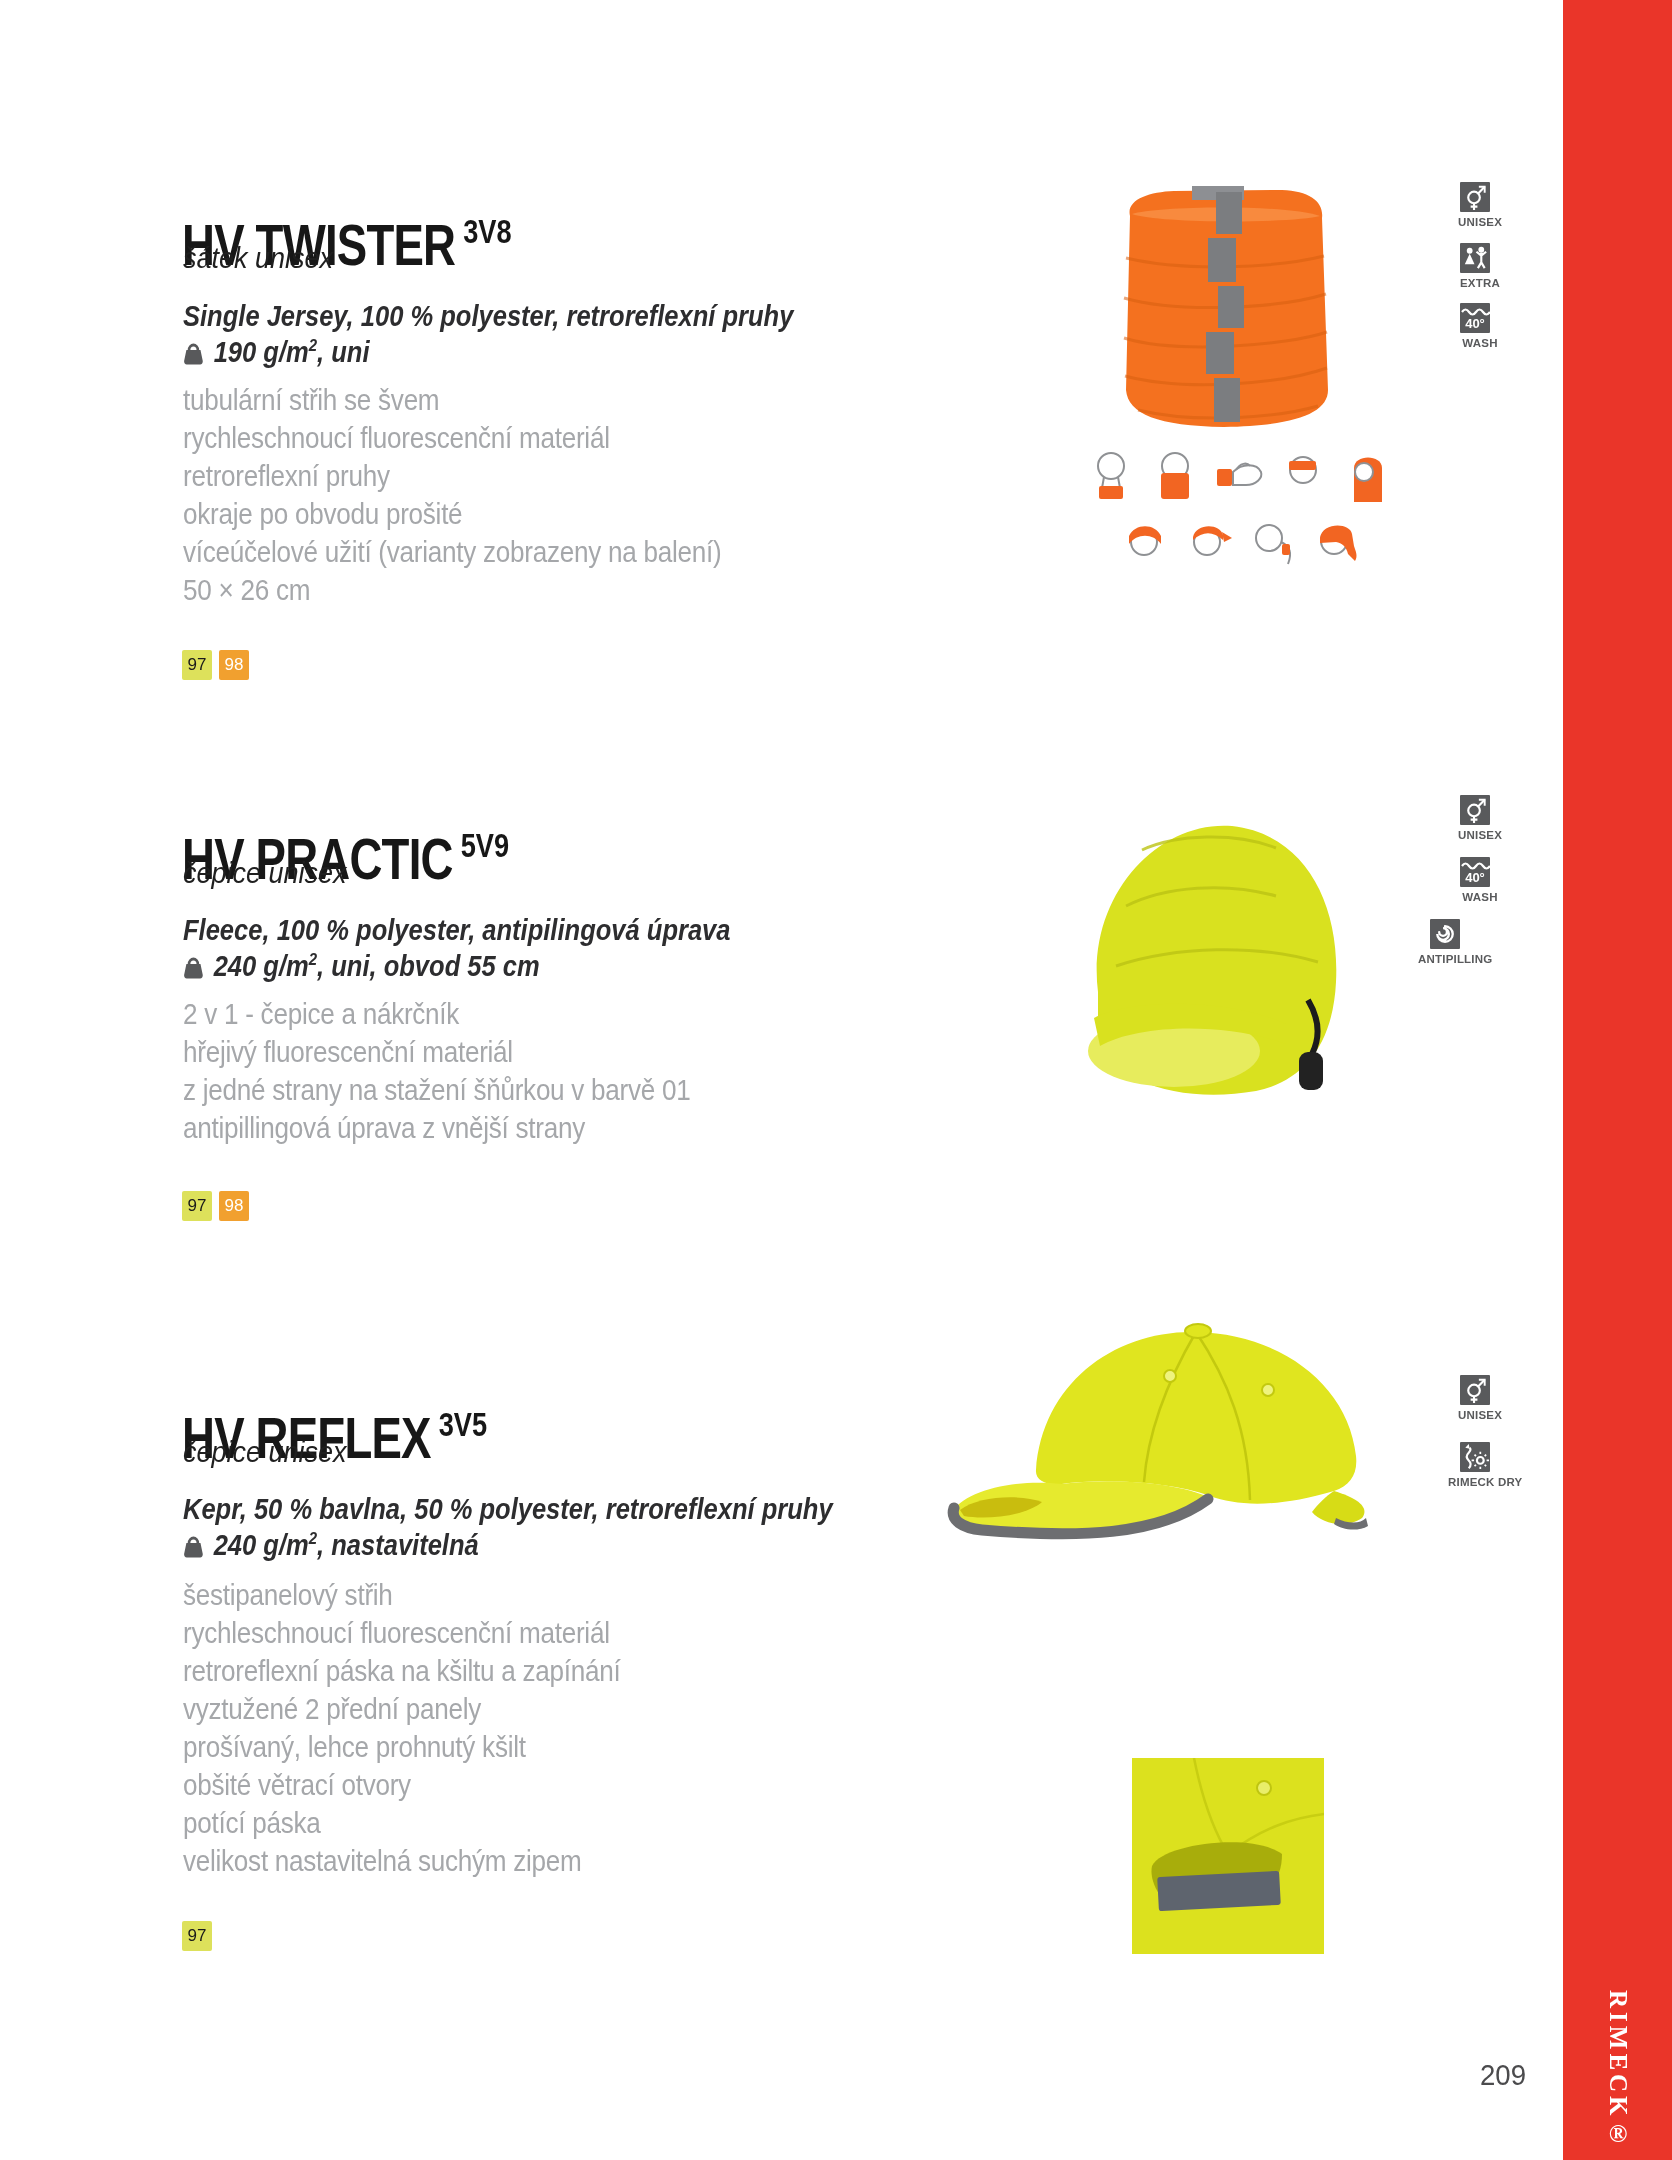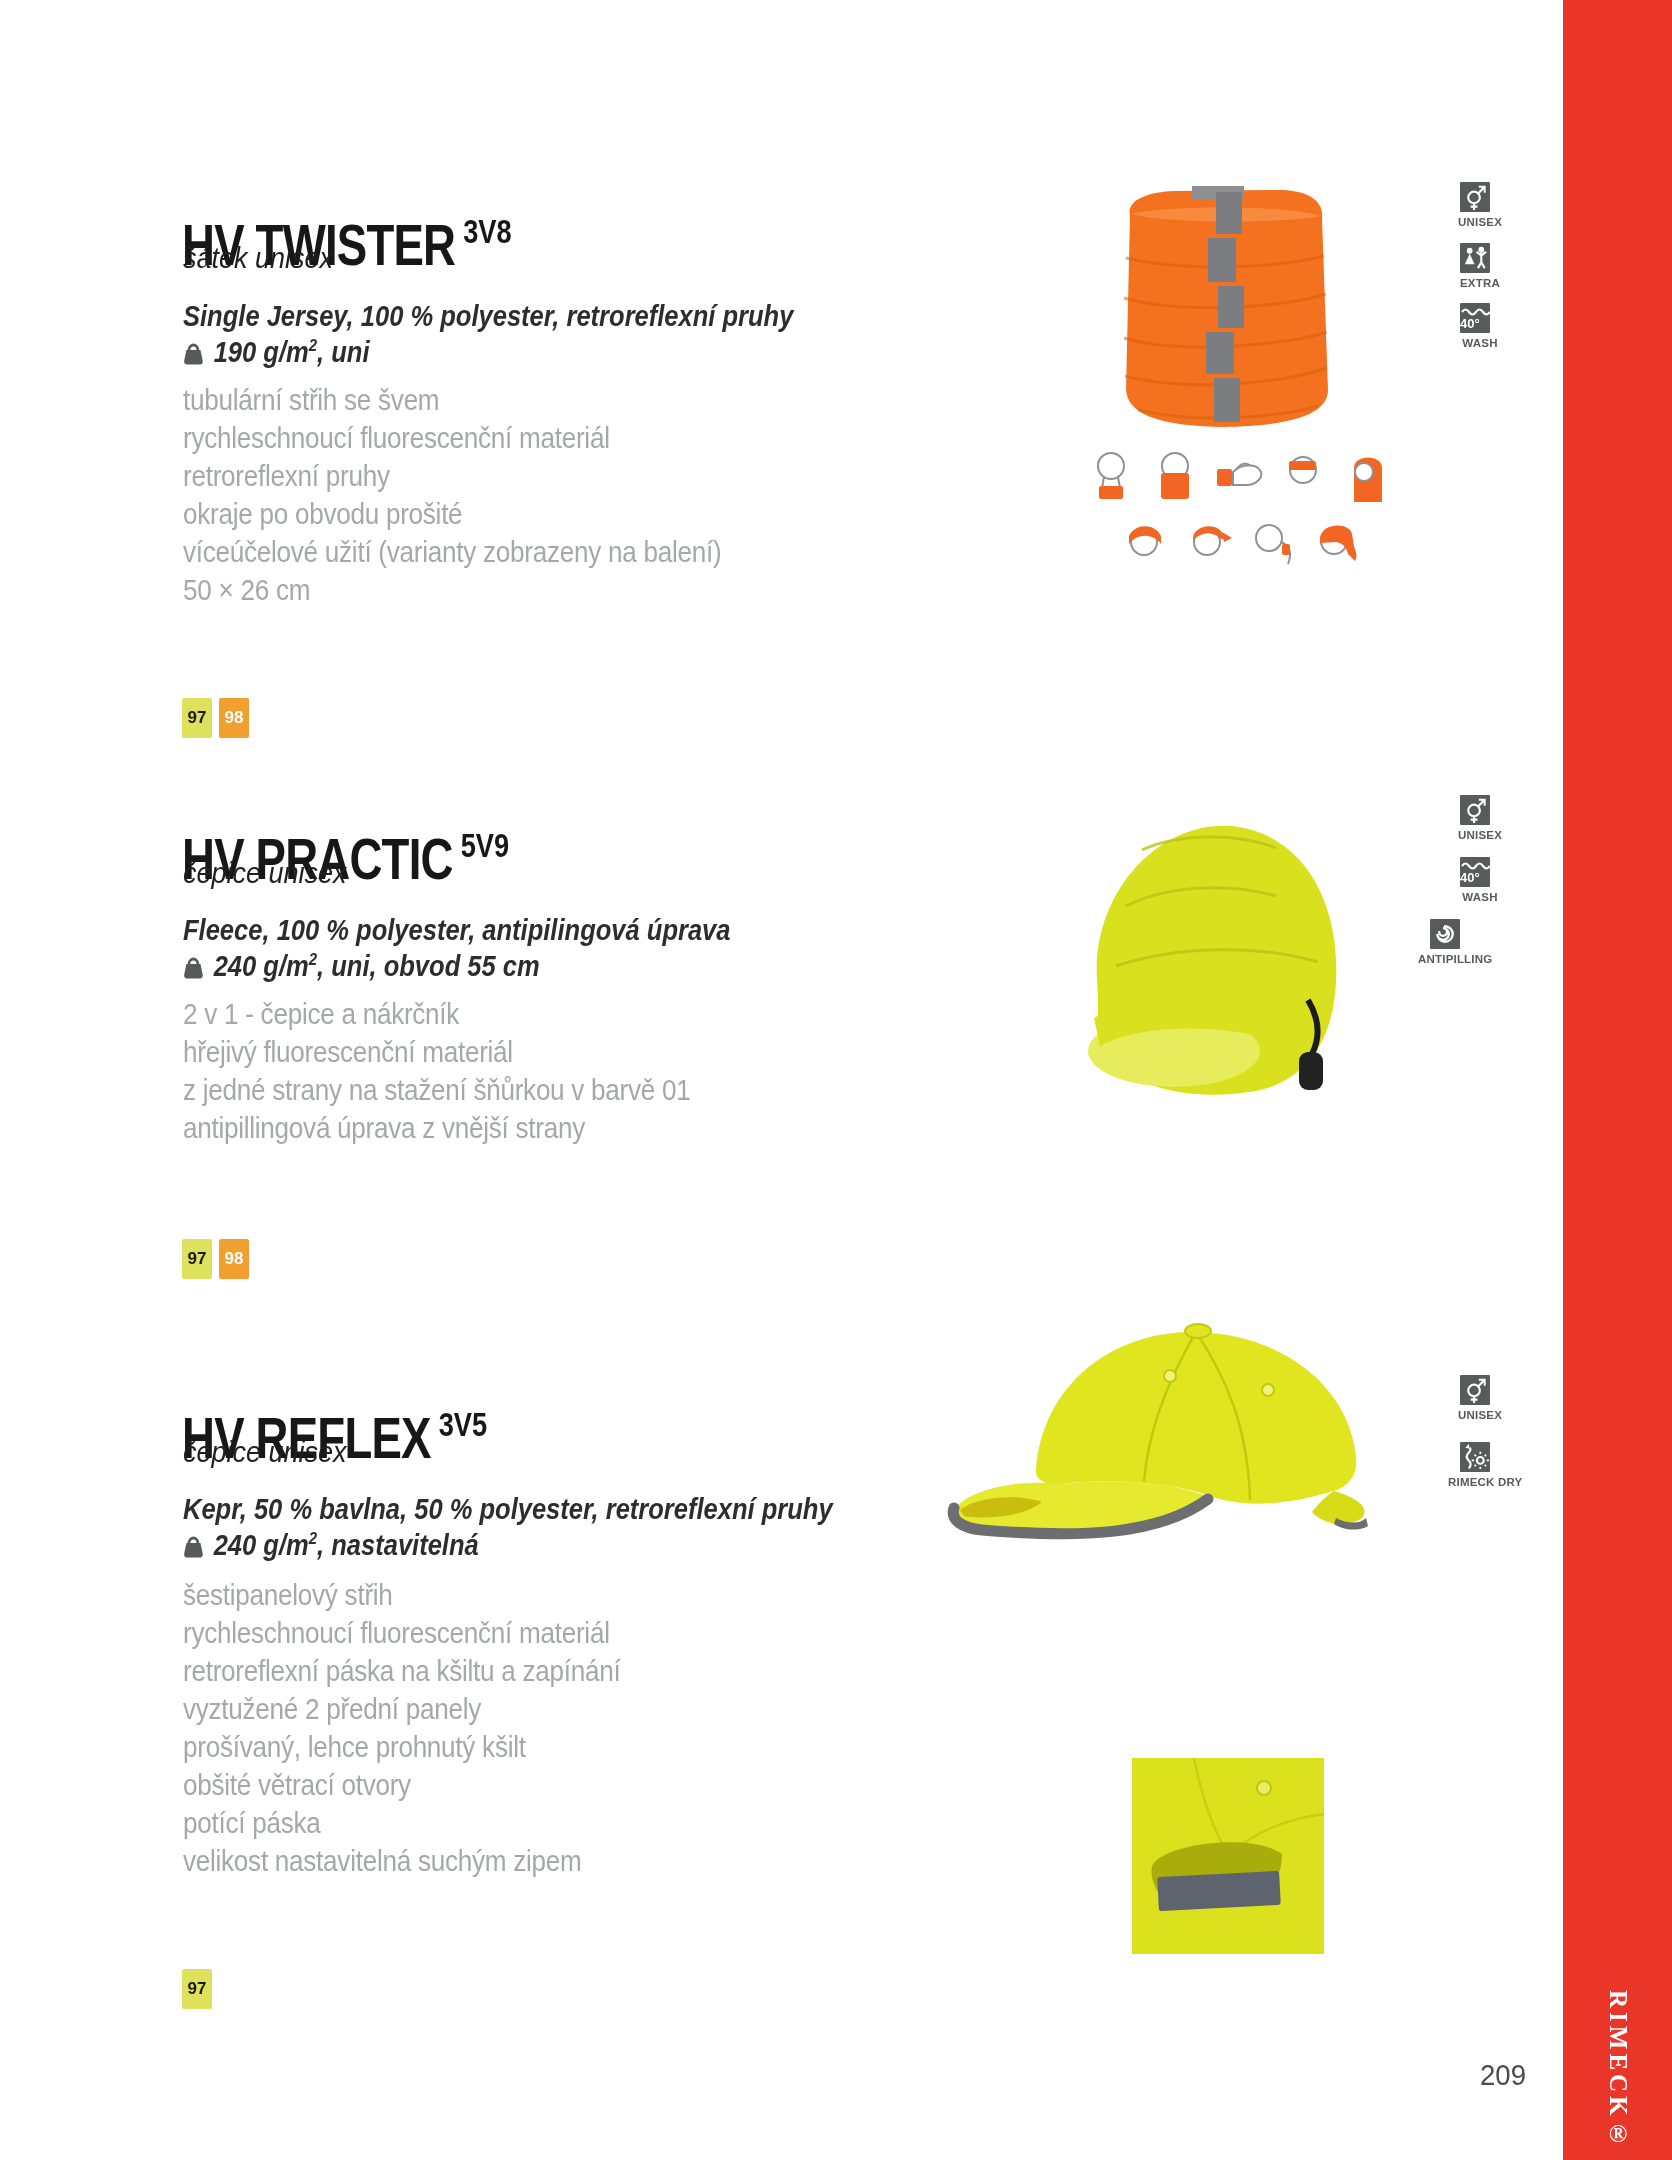--- a/index.html
+++ b/index.html
@@ -12,28 +12,28 @@
   .subtitle{font-style:italic;font-size:30px;line-height:1;color:#1f1f1f;
             transform:scaleX(.9);transform-origin:0 0;white-space:nowrap;}
   .material{font-style:italic;font-weight:700;font-size:29px;line-height:1.2;color:#2d2d2f;
             transform:scaleX(.88);transform-origin:0 0;white-space:nowrap;}
   .weightline{display:flex;align-items:center;gap:10px;font-style:italic;font-weight:700;
             font-size:29px;color:#2d2d2f;transform:scaleX(.88);transform-origin:0 0;white-space:nowrap;}
   .weightline sup{font-size:17px;font-weight:700;}
   .features{list-style:none;margin:0;padding:0;font-size:29px;line-height:38px;color:#a5a7aa;
             transform:scaleX(.9);transform-origin:0 0;white-space:nowrap;letter-spacing:-.3px;}
   .swatches{display:flex;gap:7px;}
-  .swatch{width:30px;height:40px;border-radius:2px;display:flex;align-items:center;
-          justify-content:center;font-weight:700;font-size:17px;margin-top:48px;}
+  .swatch{width:30px;height:30px;border-radius:2px;display:flex;align-items:center;
+          justify-content:center;font-weight:400;font-size:17px;}
   .badge{width:74px;text-align:center;}
   .ibox{width:30px;height:30px;background:#595a5c;margin:0 auto;position:relative;border-radius:1px;}
   .blabel{margin-top:5px;font-weight:700;font-size:11.5px;line-height:1;color:#595a5c;
           letter-spacing:.2px;white-space:nowrap;margin-left:10px;}
   .wash-temp{position:absolute;left:0;right:0;bottom:2px;color:#fff;font-weight:700;
-             font-size:13px;text-align:left;font-style:normal;margin-top:40px;}
+             font-size:13px;text-align:center;font-style:normal;margin-top:40px;}
   .pagenum{font-size:30px;color:#4b4b4d;transform:scaleX(.92);transform-origin:0 0;}
   .redbar{left:1563px;top:0;width:109px;height:2160px;background:#ea3529;}
   .brand{left:1563px;top:2005px;width:109px;height:130px;display:flex;
          align-items:center;justify-content:center;}
   .brand span{writing-mode:vertical-rl;font-family:"Liberation Serif",serif;font-weight:700;
          font-size:25px;color:#fff;letter-spacing:4px;}
   .usage-row{display:flex;gap:6px;justify-content:center;}
   .usage{width:58px;height:62px;}
 </style>
 </head>

